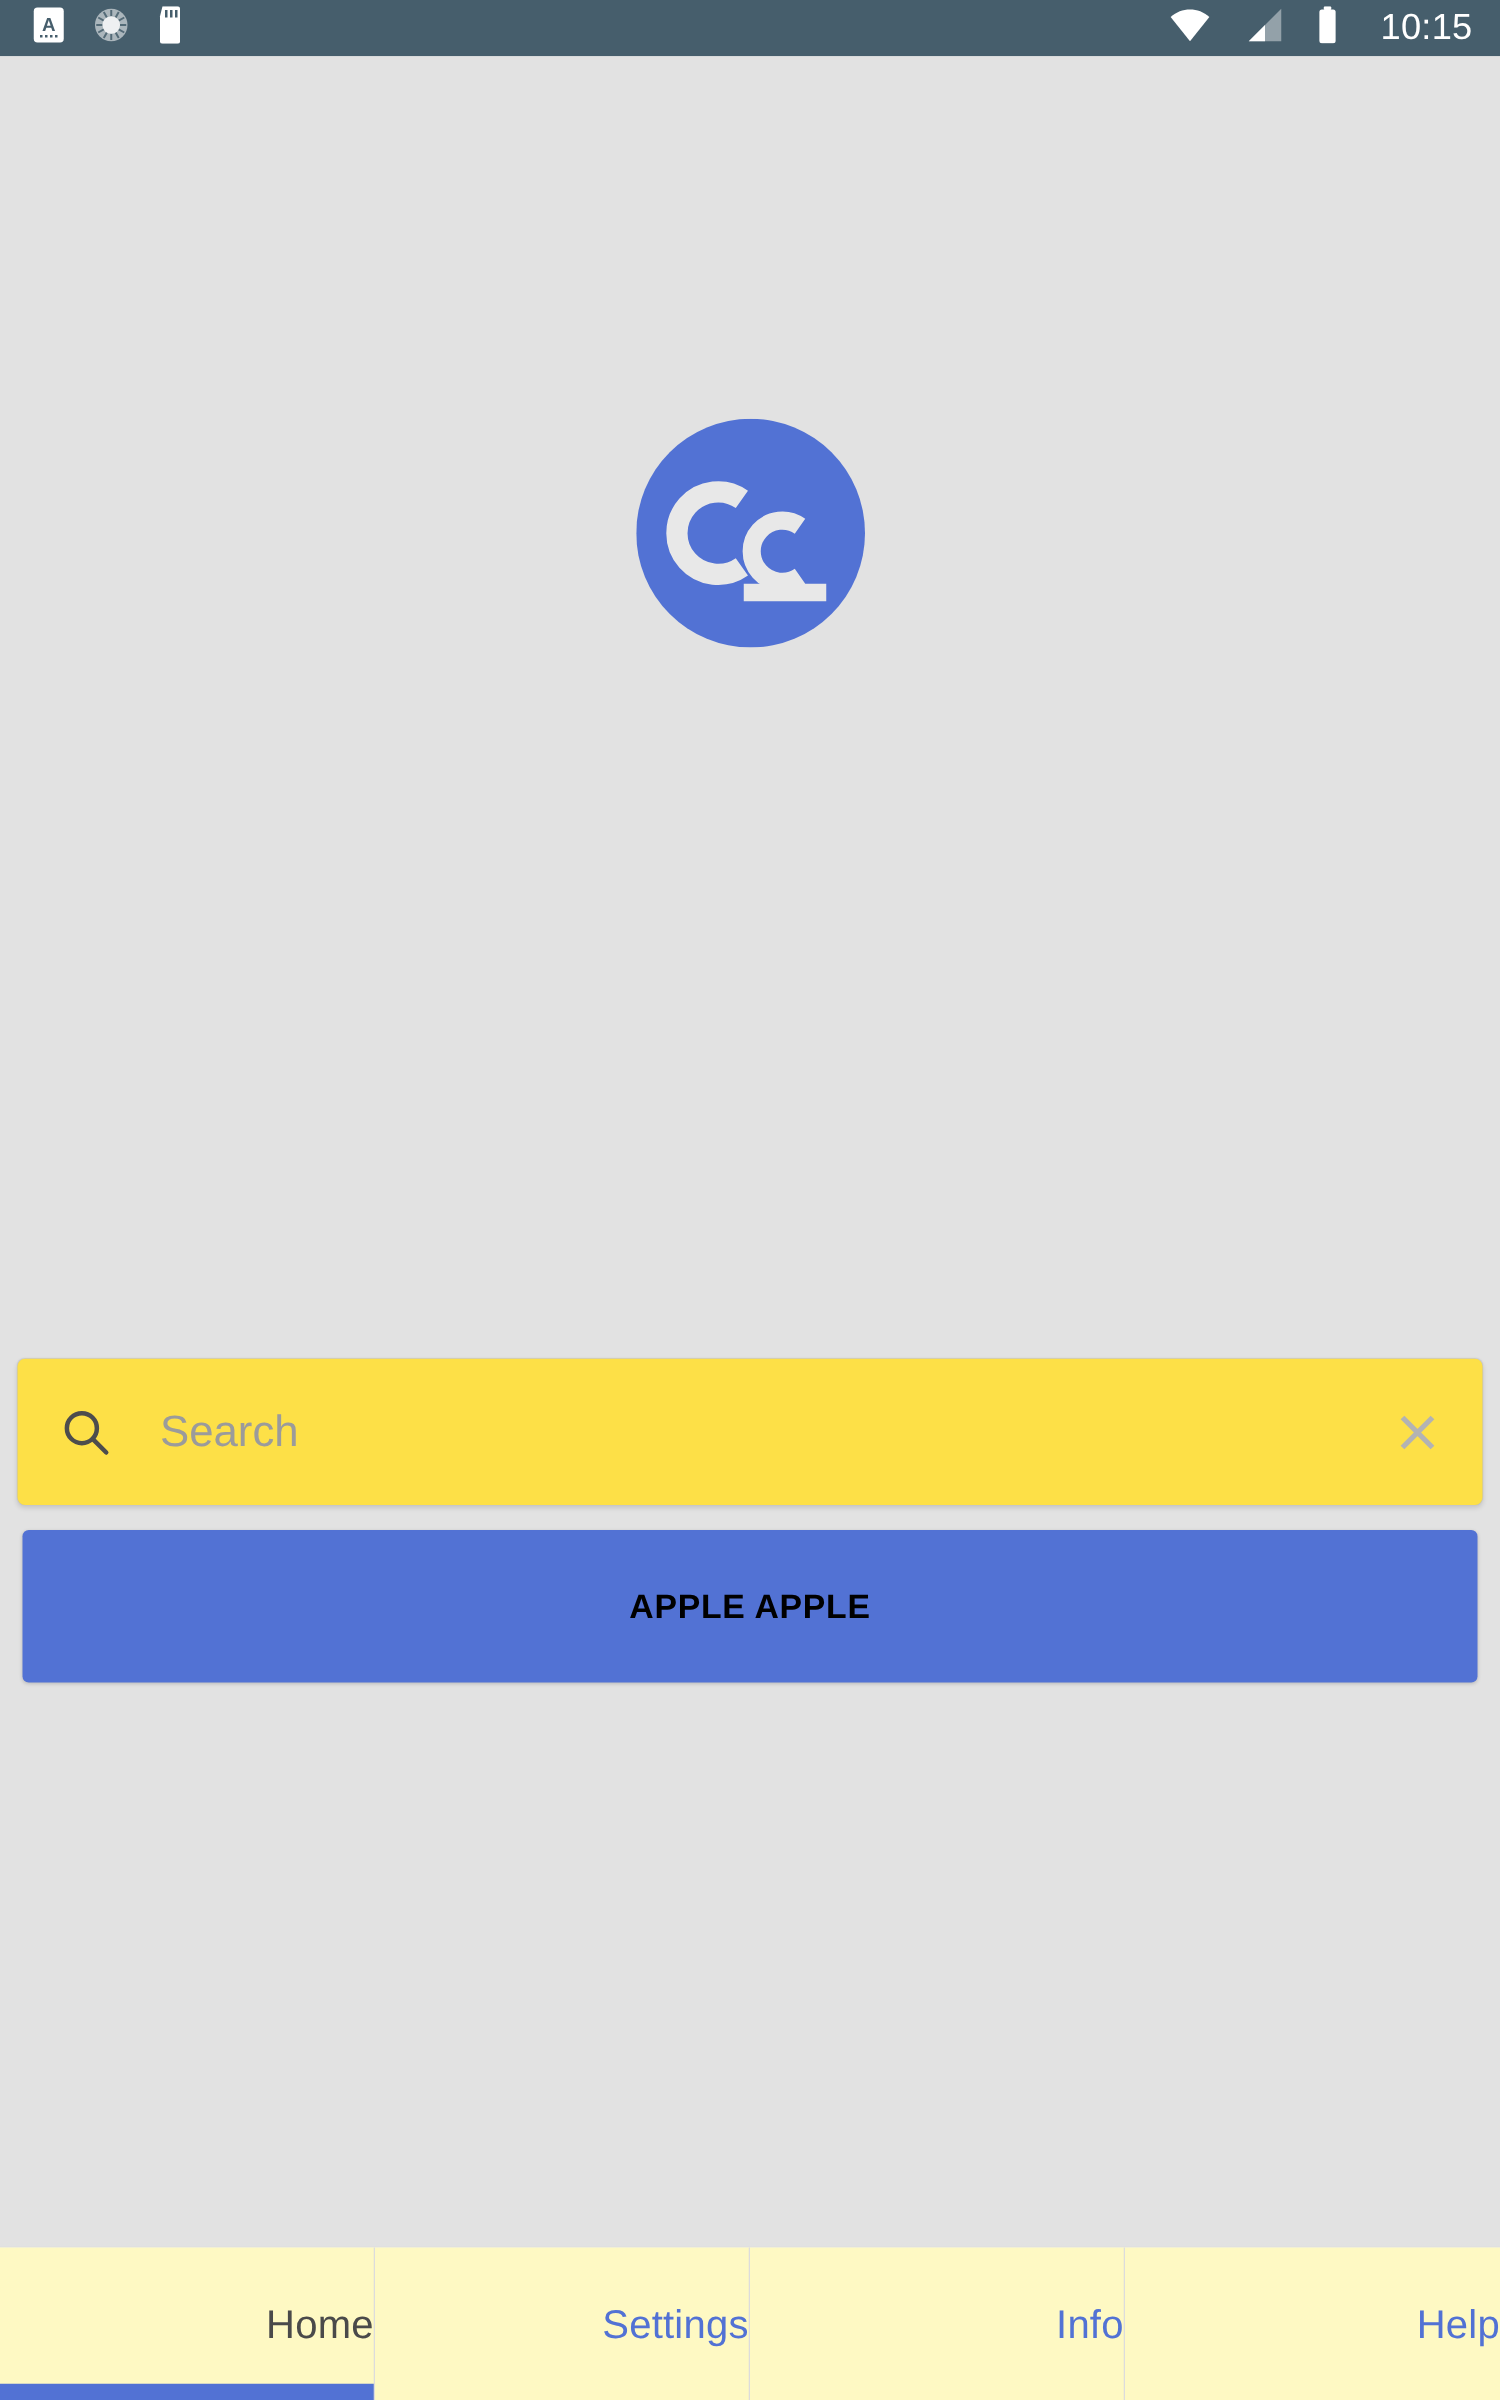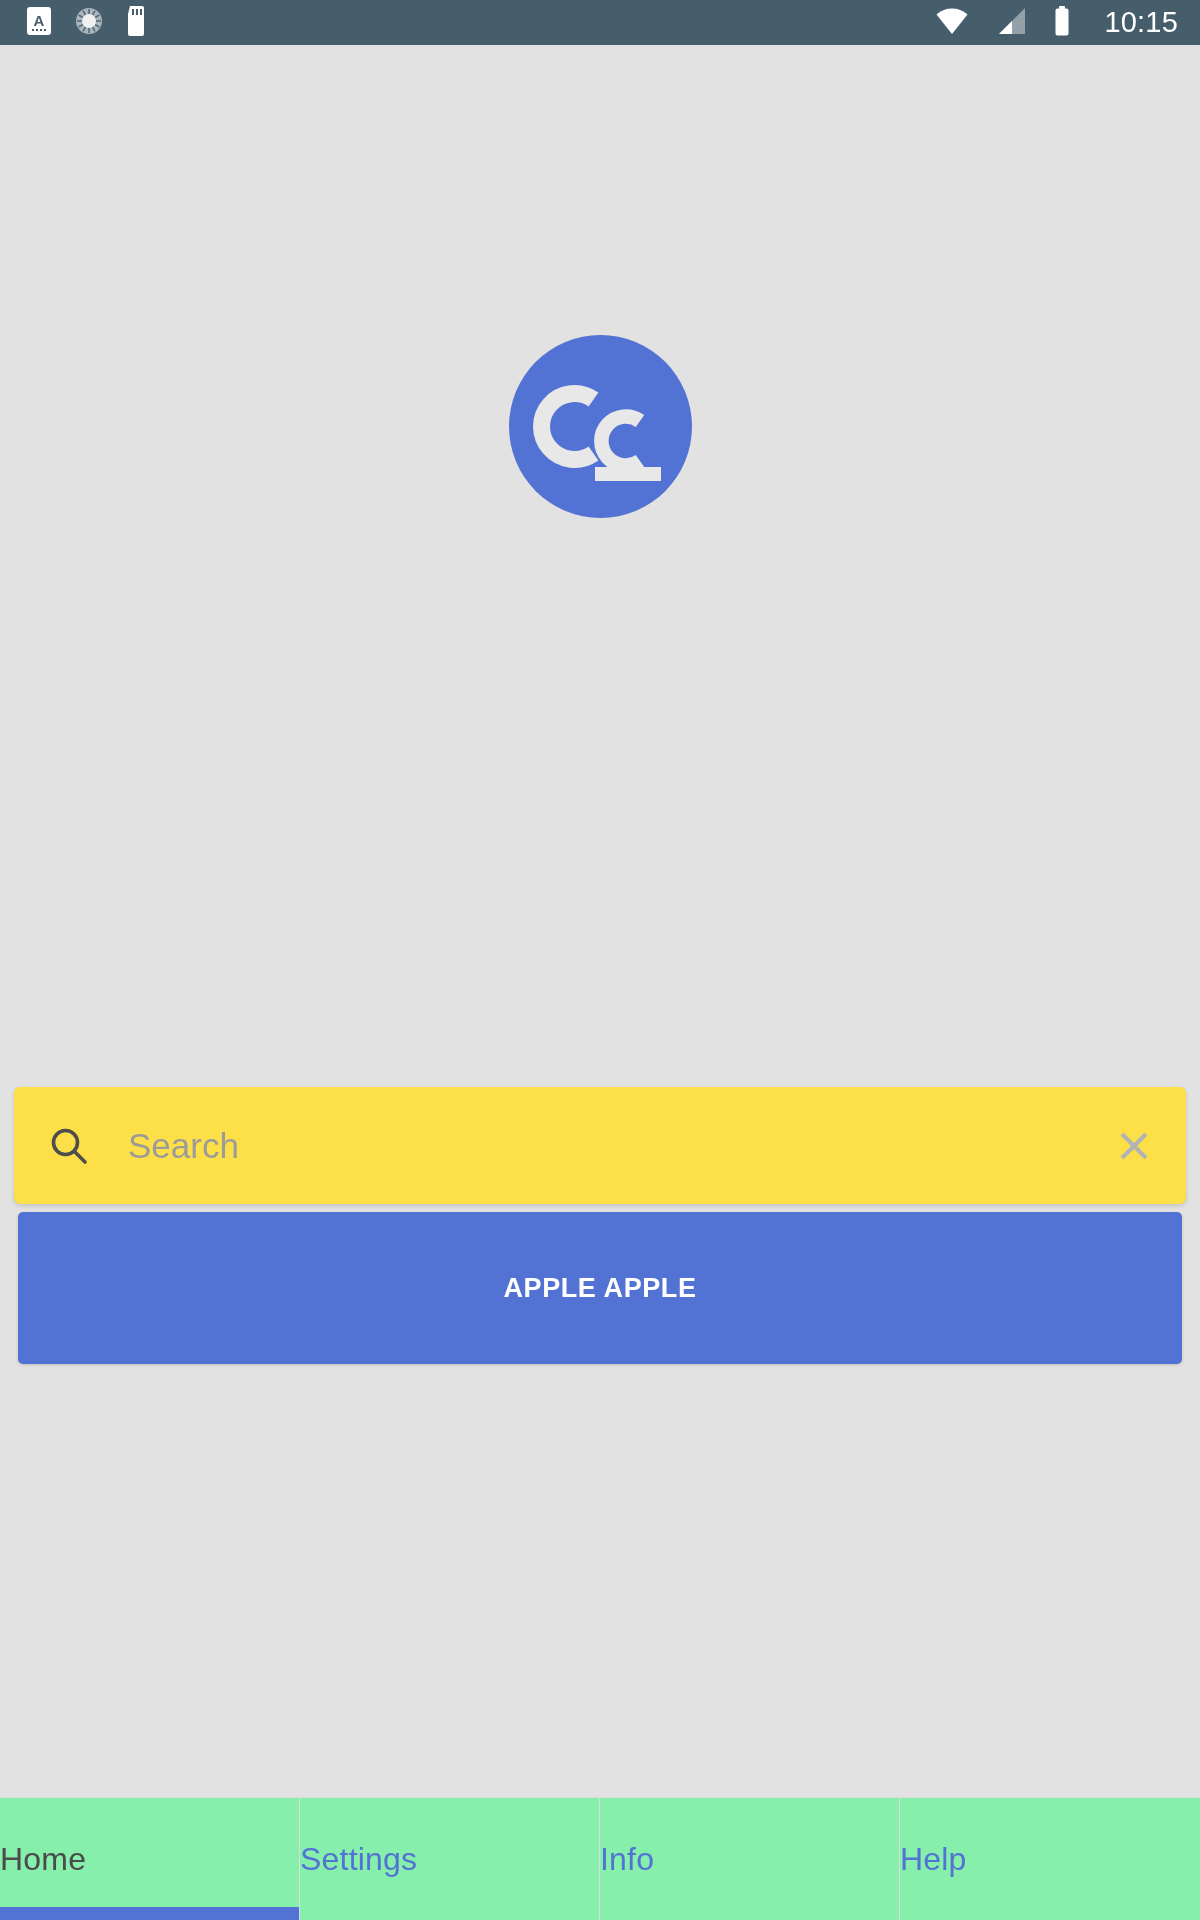--- a/index.html
+++ b/index.html
@@ -134,26 +134,26 @@
   
   .user-list {
     position: absolute;
     left: 0;
     right: 0;
     top: 1167px;
   }
   .user-button {
     display: block;
     width: calc(100% - 36px);
-    margin: 0 18px 12px 18px;
-    height: 152px;
+    margin: 12px 18px 12px 18px;
+    height: 122px;
     background: #5272d4;
     border: none;
     border-radius: 5px;
-    color: #ffffff;
+    color: #000000;
     font-family: "Liberation Sans", sans-serif;
     font-size: 27px;
     font-weight: bold;
     letter-spacing: 0.6px;
     cursor: pointer;
     box-shadow: 0 1px 3px rgba(0,0,0,0.16);
   }
 
   
   .bottom-nav {
@@ -164,27 +164,27 @@
     height: 123px;
     background: #f1f1f1;
     display: flex;
     border-top: 1px solid #dcdcdc;
   }
   .nav-tab {
     flex: 1 1 25%;
     position: relative;
     display: flex;
     align-items: center;
-    justify-content: flex-start;
+    justify-content: flex-end;
     border-right: 1px solid #dcdcdc;
     cursor: pointer;
     font-size: 32px;
     color: #5272d4;
     letter-spacing: 0.2px;
-    background: #86efac;
+    background: #fef9c3;
   }
   .nav-tab:last-child { border-right: none; }
   .nav-tab.active { color: #4a4a4a; }
   .nav-tab.active::after {
     content: "";
     position: absolute;
     left: 0;
     right: 0;
     bottom: 0;
     height: 13px;

